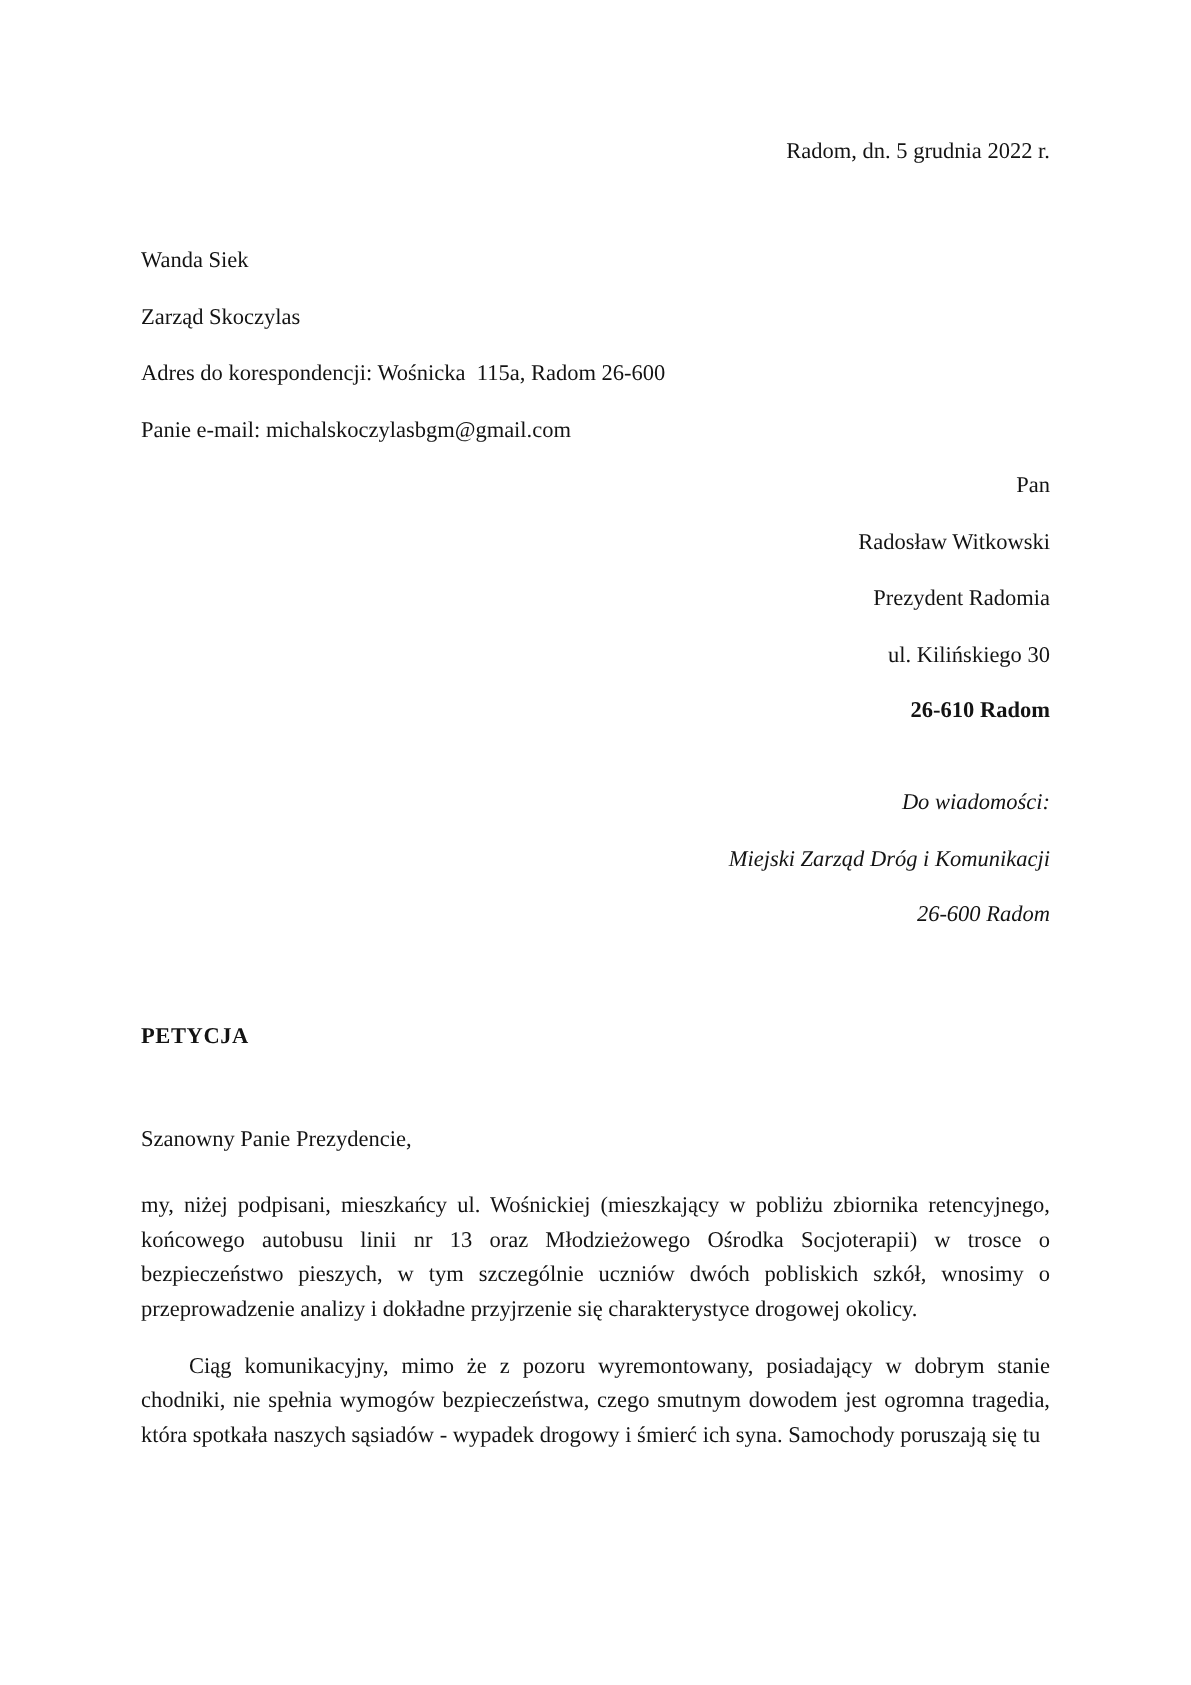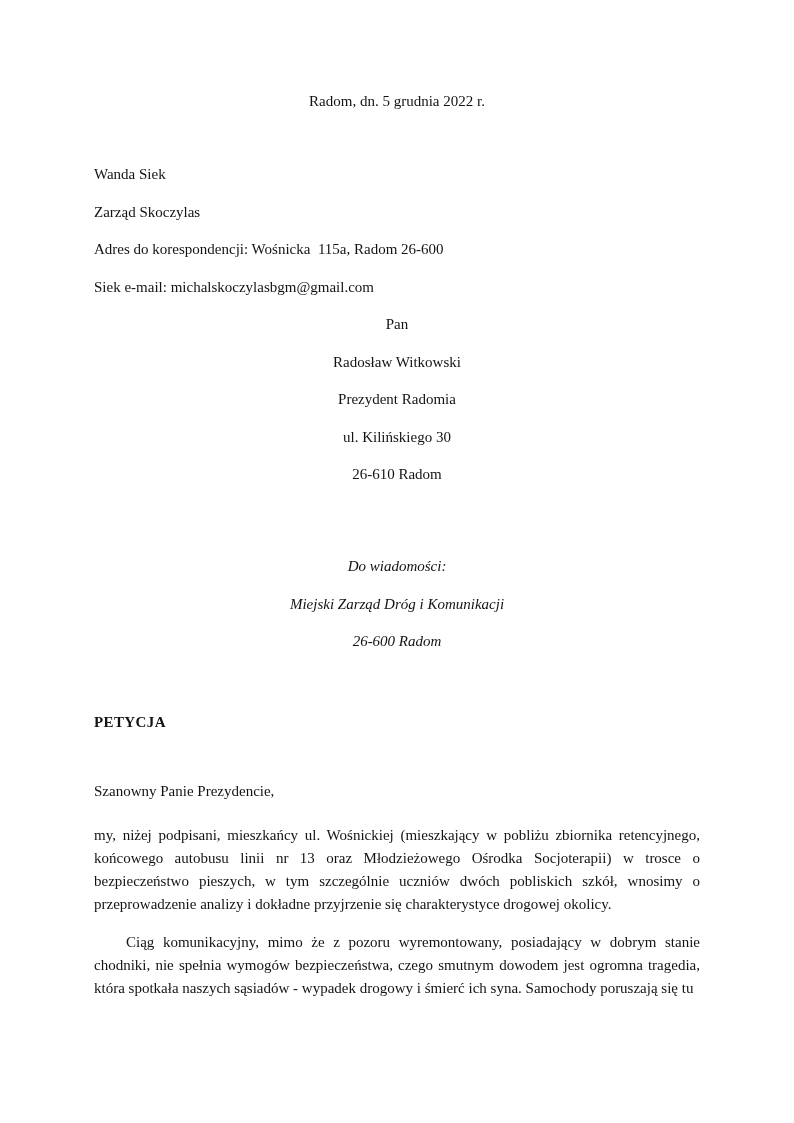--- a/index.html
+++ b/index.html
@@ -18,24 +18,24 @@
     font-family: "Liberation Serif", "DejaVu Serif", serif;
     font-size: 15px;
     line-height: 23px;
     color: #131313;
     overflow: hidden;
   }
   .line {
     margin: 0 0 14.5px 0;
     white-space: pre-wrap; 
   }
-  .right { text-align: center; }
+  .right { text-align: right; }
   .italic { font-style: italic; }
   .date-line { margin-bottom: 50px; }
-  .recipient-block .line:last-child { margin-bottom: 69px; }
+  .recipient-block .line:last-child { margin-bottom: 38px; font-weight: bold; }
   .cc-block .line:last-child { margin-bottom: 58px; }
   .title {
     margin: 0 0 46px 0;
     font-size: 15px;
     line-height: 23px;
     font-weight: bold;
     text-align: left;
     letter-spacing: 0.4px;
   }
   .salutation { margin: 0 0 21px 0; }
@@ -49,21 +49,21 @@
 <body>
 
 <div class="page">
 
   <p class="line right date-line">Radom, dn. 5 grudnia 2022 r.</p>
 
   <div class="sender-block">
     <p class="line">Wanda Siek</p>
     <p class="line">Zarząd Skoczylas</p>
     <p class="line">Adres do korespondencji: Wośnicka  115a, Radom 26-600</p>
-    <p class="line">Siek e-mail: michalskoczylasbgm@gmail.com</p>
+    <p class="line">Panie e-mail: michalskoczylasbgm@gmail.com</p>
   </div>
 
   <div class="recipient-block">
     <p class="line right">Pan</p>
     <p class="line right">Radosław Witkowski</p>
     <p class="line right">Prezydent Radomia</p>
     <p class="line right">ul. Kilińskiego 30</p>
     <p class="line right">26-610 Radom</p>
   </div>
 

